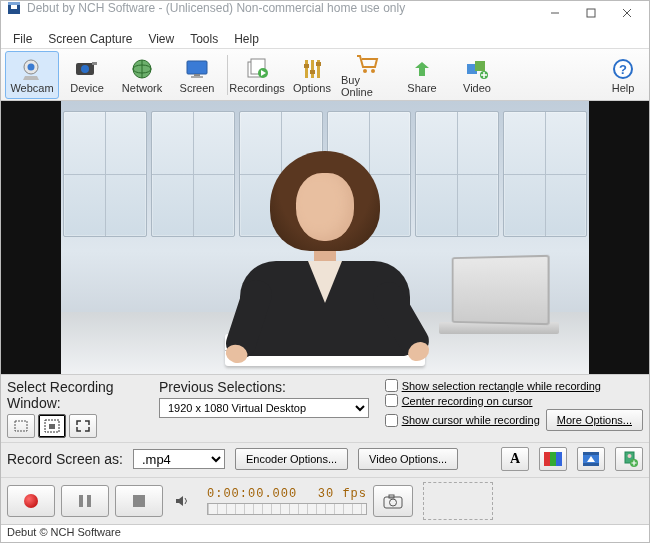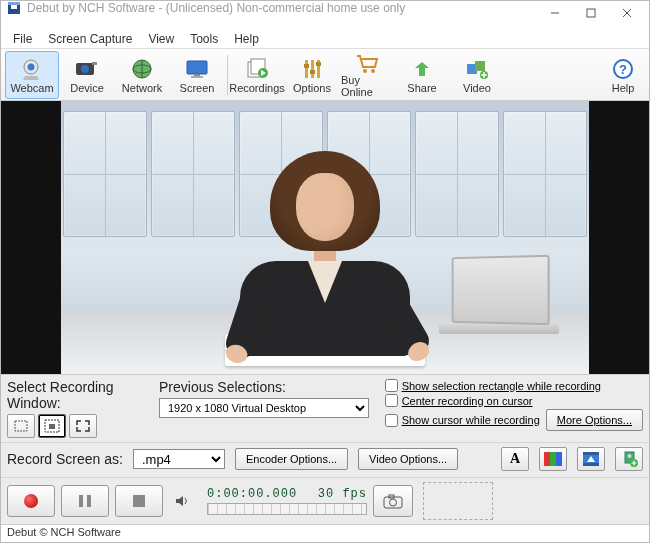--- a/index.html
+++ b/index.html
@@ -71,21 +71,21 @@
   .row2 { display:flex; padding: 4px 6px 6px; gap: 10px; align-items:center; border-top:1px solid #d5d5d5; }
   .smallselect { height: 20px; width: 92px; border: 1px solid #8a8a8a; background: #fff; font-size: 13px; padding: 0 4px; }
   .row2 .grow { flex: 1; }
   .sqbtn { width:28px; height:24px; border:1px solid #999; background:linear-gradient(#fff,#e6e6e6); border-radius:2px; display:inline-flex; align-items:center; justify-content:center; font-family: "Times New Roman", serif; font-weight:bold; font-size:14px; }
 
   
   .transport { display:flex; align-items:center; padding: 4px 6px; gap: 6px; border-top:1px solid #d5d5d5; background:#ececec; }
   .tbtn2 { width:48px; height:32px; border:1px solid #999; background:linear-gradient(#fff,#e4e4e4); border-radius:3px; display:flex; align-items:center; justify-content:center; }
   .rec-dot { width:14px; height:14px; border-radius:50%; background: radial-gradient(circle at 35% 35%, #ff6a6a, #b50000); }
   .timecode { margin-left: 10px; font-size:10px; display:flex; flex-direction:column; width:160px; }
-  .timecode .tc { font-family: "Courier New", monospace; letter-spacing:1px; font-size:12px; color:#14532d; display:flex; justify-content:space-between; }
+  .timecode .tc { font-family: "Courier New", monospace; letter-spacing:1px; font-size:12px; color:#a16207; display:flex; justify-content:space-between; }
   .tickbar { height:12px; border:1px solid #aaa; background:repeating-linear-gradient(90deg,#ccc 0,#ccc 1px,#f3f3f3 1px,#f3f3f3 9px); margin-top:2px; }
   .nch { margin-left:auto; font-family: Arial Black, sans-serif; font-size:22px; font-weight:900; color:#888; letter-spacing:-1px; line-height:18px; text-align:center; }
   .nch small { display:block; font-size:6px; letter-spacing:2px; color:#999; font-family:Arial; }
   .dashbox { width:70px; height:38px; border:1px dashed #aaa; margin:0 4px; }
 
   .statusbar { height:18px; border-top:1px solid #ccc; font-size:11px; padding: 1px 6px; color:#333; }
 
   svg { display:block; }
 </style>
 </head>

